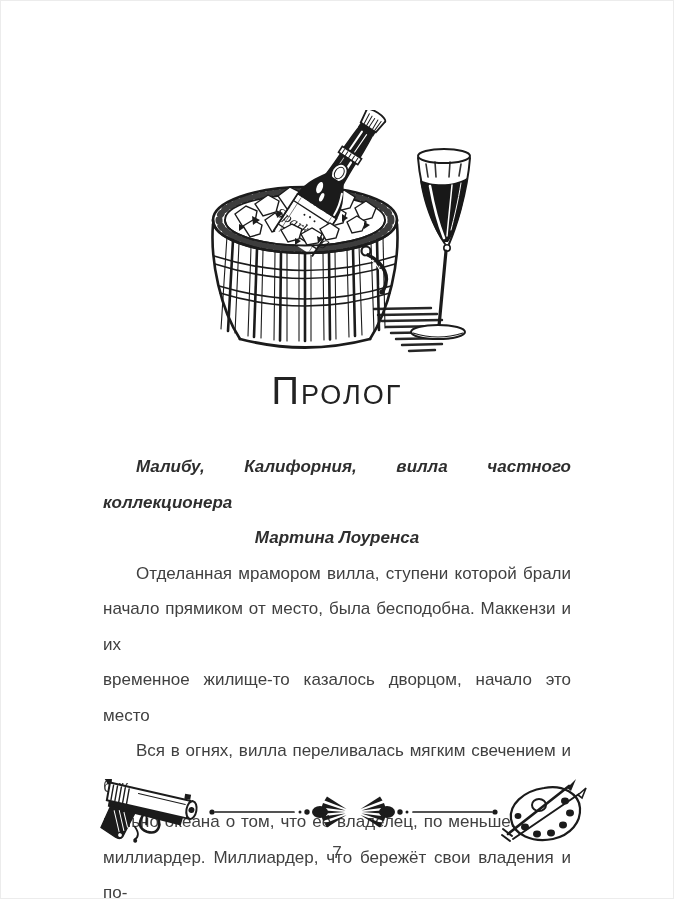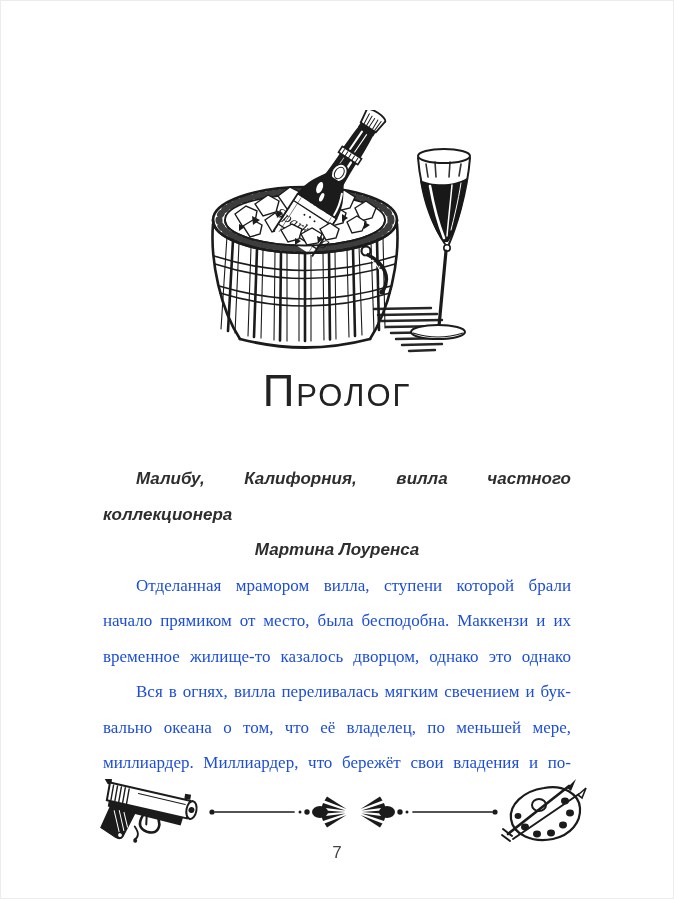--- a/index.html
+++ b/index.html
@@ -4,30 +4,30 @@
 <style>
   html,body{margin:0;padding:0;background:#fff;}
   .page{
     position:relative;width:674px;height:899px;background:#ffffff;
     font-family:"Liberation Sans",sans-serif;color:#333;overflow:hidden;
     box-shadow:inset 0 0 0 1px #ececec;
   }
   .illustration{position:absolute;left:177px;top:110px;width:330px;height:252px;}
   .chapter-title{
     position:absolute;top:370px;left:0;right:0;text-align:center;
-    font-size:44px;font-variant:small-caps;letter-spacing:2px;color:#222;
+    font-size:38px;font-variant:small-caps;letter-spacing:2px;color:#222;
     font-weight:400;line-height:42px;
   }
   .content{position:absolute;left:103px;right:103px;top:449px;font-size:17px;line-height:35.5px;}
   .tline{white-space:nowrap;}
   .jline{text-align:justify;text-align-last:justify;white-space:normal;}
   .lline{text-align:center;}
   .first{text-indent:33px;}
-  .epigraph{font-style:italic;font-weight:bold;color:#2e2e2e;margin-top:12px;}
-  .bodytext{color:#1d4ed8;font-family:Liberation Serif, serif;}
+  .epigraph{font-style:italic;font-weight:bold;color:#2e2e2e;}
+  .bodytext{color:#404040;}
   .footer{
     position:absolute;top:779px;left:96px;right:87px;height:66px;
     display:flex;align-items:center;justify-content:space-between;
   }
   .page-number{
     position:absolute;top:843px;left:0;right:0;text-align:center;
     font-size:17px;color:#444;
   }
   svg{display:block;}
 </style>
@@ -204,21 +204,21 @@
   <div class="chapter-title">Пролог</div>
 
   <div class="content">
     <div class="epigraph">
       <div class="tline jline first">Малибу, Калифорния, вилла частного коллекционера</div>
       <div class="tline lline">Мартина Лоуренса</div>
     </div>
     <div class="bodytext">
       <div class="tline jline first">Отделанная мрамором вилла, ступени которой брали</div>
       <div class="tline jline">начало прямиком от место, была бесподобна. Маккензи и их</div>
-      <div class="tline jline">временное жилище-то казалось дворцом, однако это однако</div>
+      <div class="tline jline">временное жилище-то казалось дворцом, начало это место</div>
     </div>
     <div class="bodytext">
       <div class="tline jline first">Вся в огнях, вилла переливалась мягким свечением и бук-</div>
       <div class="tline jline">вально океана о том, что её владелец, по меньшей мере,</div>
       <div class="tline jline">миллиардер. Миллиардер, что бережёт свои владения и по-</div>
     </div>
   </div>
 
   <div class="footer">
 

